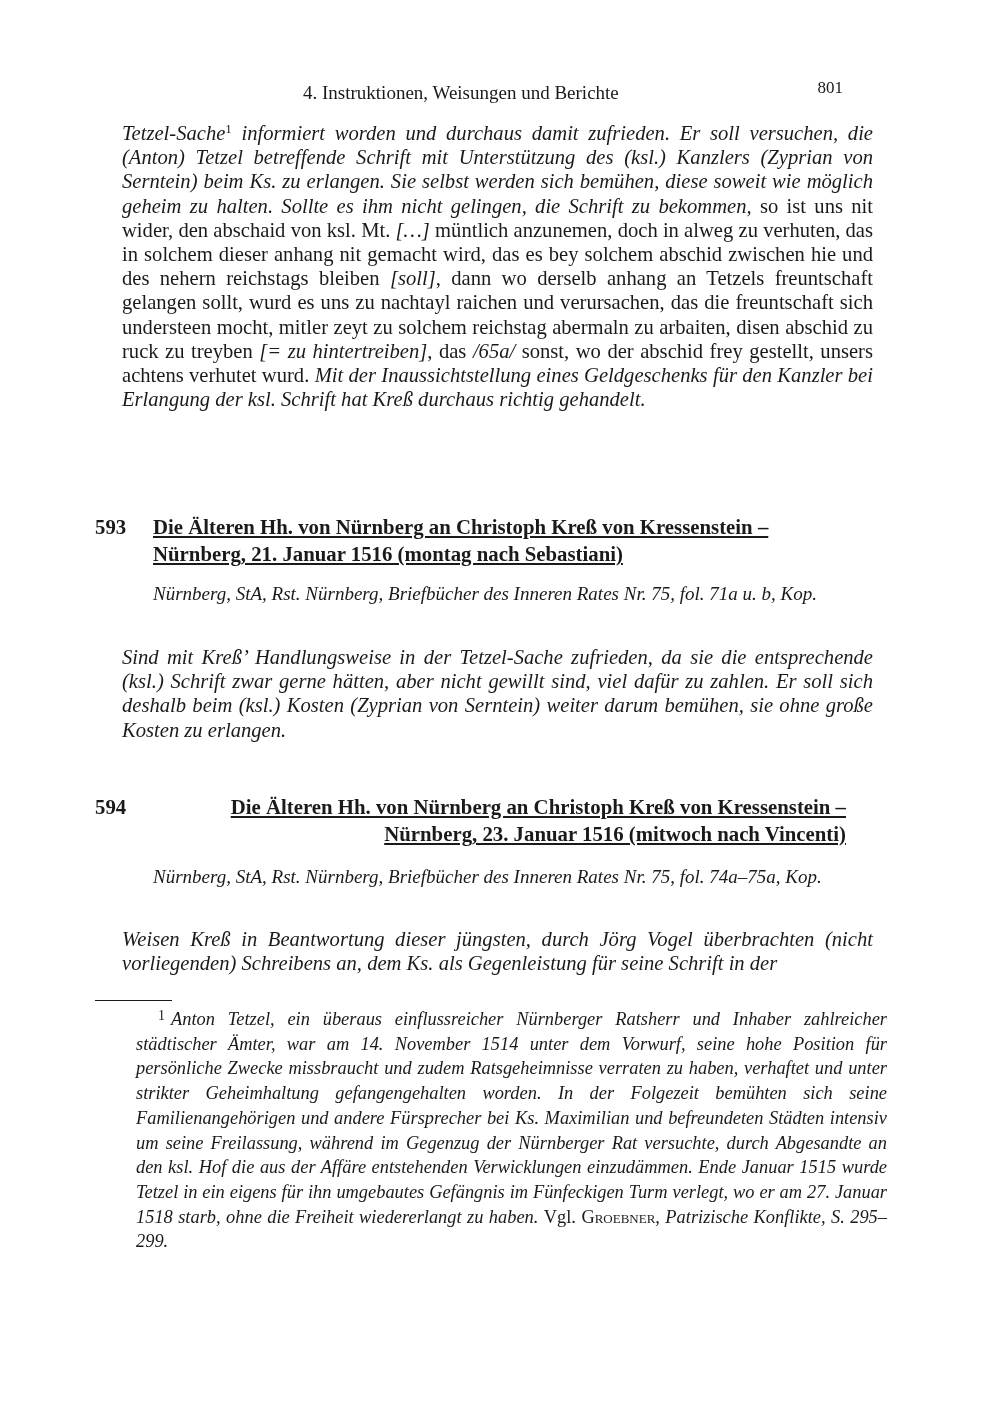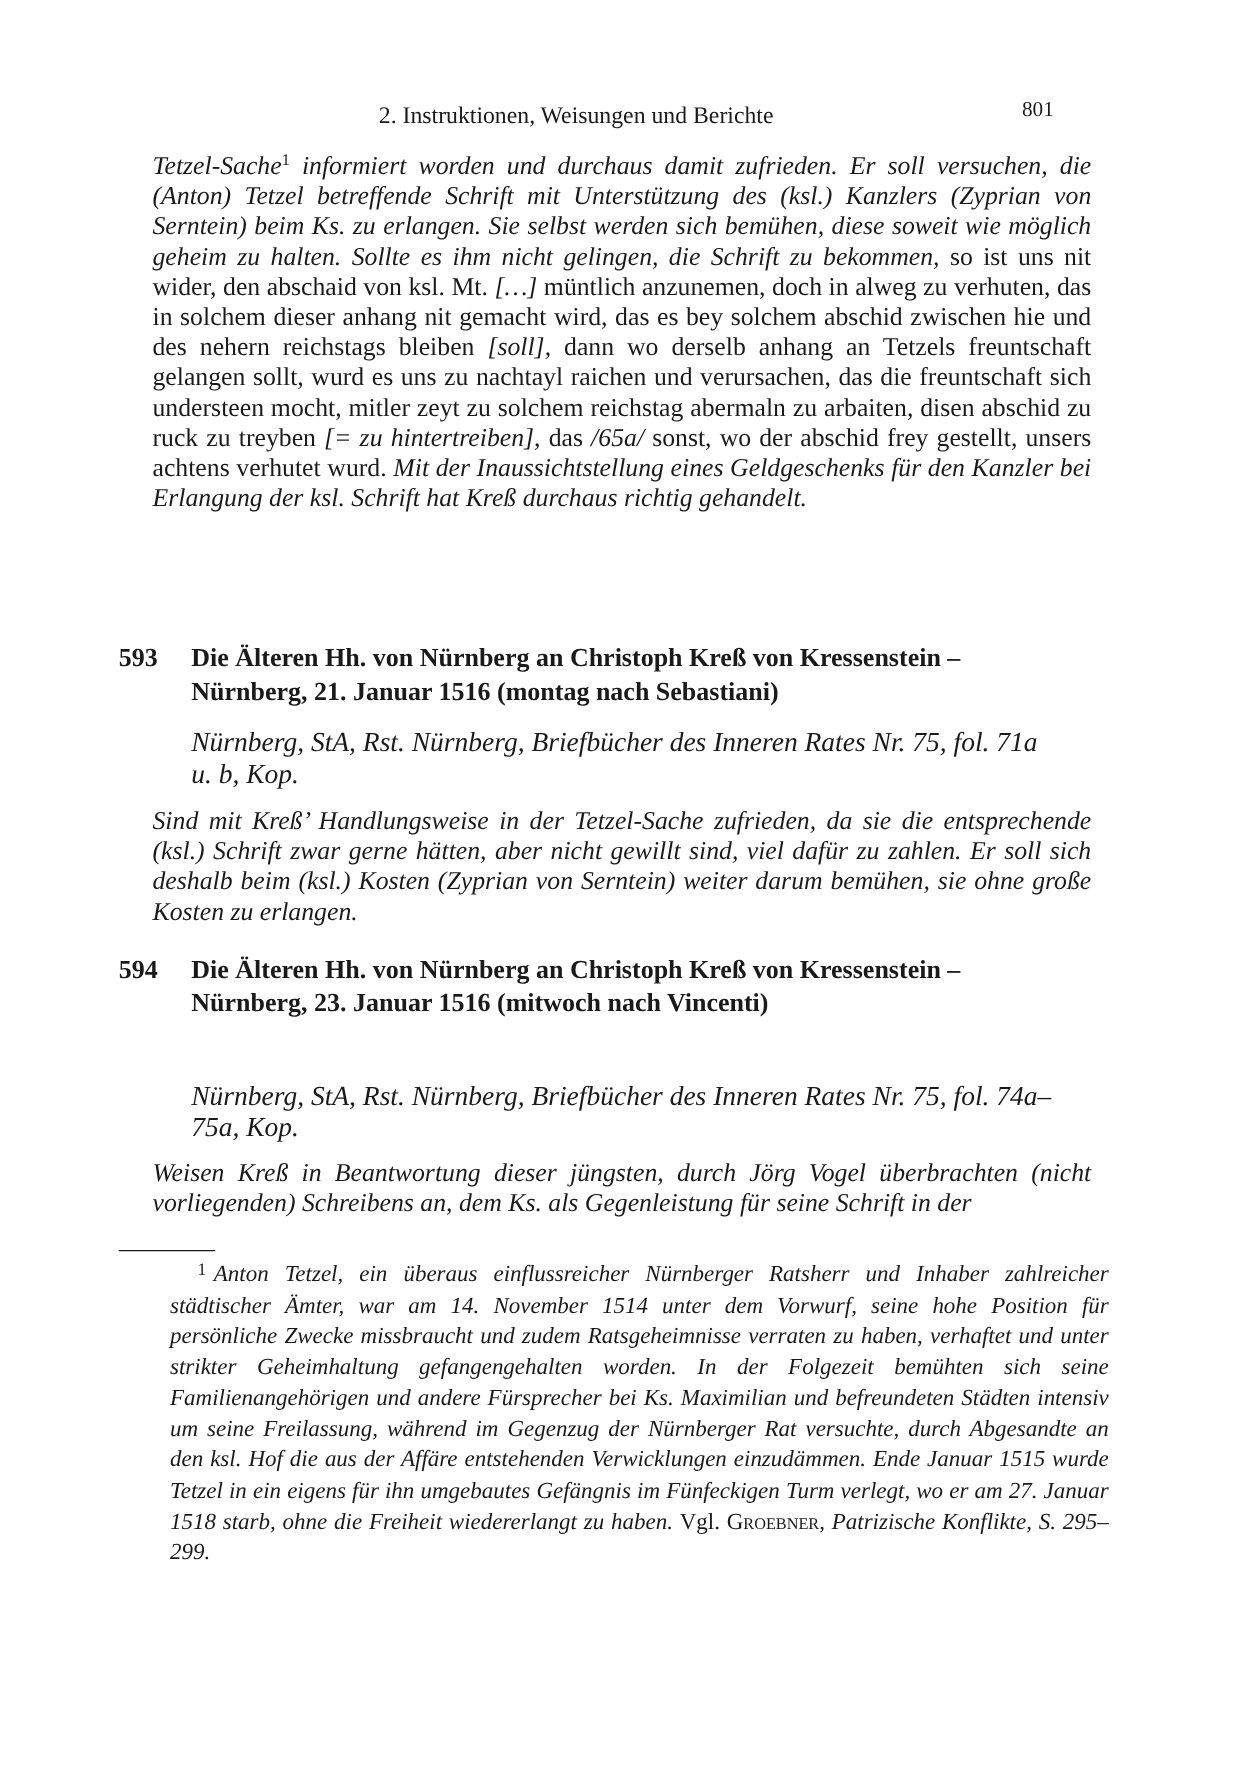--- a/index.html
+++ b/index.html
@@ -6,51 +6,51 @@
   body { width: 1004px; height: 1418px; position: relative; overflow: hidden;
          font-family: "Liberation Serif", "DejaVu Serif", serif; color: #1a1a1a; }
   .page { position: absolute; left: 95px; top: 0; width: 751px; }
   .running-head { position: absolute; top: 80px; left: 0; width: 751px; height: 26px; font-size: 19px; }
   .running-head .title { position: absolute; left: 208px; top: 2px; }
   .running-head .pageno { position: absolute; right: 3px; top: -2px; font-size: 17px; }
   .text { font-size: 20.6px; line-height: 24.2px; text-align: justify; margin-left: 27px; }
   .it { font-style: italic; }
   sup.fn { font-size: 13px; vertical-align: 7px; line-height: 0; font-style: normal; }
   .p1 { position: absolute; top: 121px; left: 0; width: 751px; }
-  .doc-head { position: absolute; left: 0; width: 751px; font-weight: bold; font-size: 20.8px; line-height: 27px; }
+  .doc-head { position: absolute; left: 0; width: 751px; font-weight: bold; font-size: 20.8px; line-height: 27px; text-decoration: underline; }
   .doc-head .num { position: absolute; left: 0; top: 0; }
   .doc-head .title { margin-left: 58px; display: block; }
-  .source { position: absolute; left: 58px; width: 693px; font-style: italic; font-size: 22px; line-height: 25px; }
+  .source { position: absolute; left: 58px; width: 693px; font-style: italic; font-size: 19px; line-height: 25px; }
   .regest { position: absolute; left: 0; width: 751px; }
   .fn-rule { position: absolute; left: 0; top: 1000px; width: 77px; border-top: 1px solid #1a1a1a; }
   .footnote { position: absolute; top: 1007px; left: 0; width: 751px; font-size: 18.4px; line-height: 24.7px; font-style: italic; text-align: justify; text-indent: 22px; margin-left: 41px; }
   .footnote .mark { font-style: normal; font-size: 14px; vertical-align: 5px; margin-right: 6px; line-height: 0; }
   .sc { font-style: normal; font-variant: small-caps; }
   .up { font-style: normal; }
 </style>
 </head>
 <body>
 
 <div class="page">
 
   <div class="running-head">
-    <span class="title">2. Instruktionen, Weisungen und Berichte</span>
+    <span class="title">4. Instruktionen, Weisungen und Berichte</span>
     <span class="pageno">801</span>
   </div>
 
   <div class="text p1"><span class="it">Tetzel-Sache</span><sup class="fn">1</sup><span class="it"> informiert worden und durchaus damit zufrieden. Er soll versuchen, die (Anton) Tetzel betreffende Schrift mit Unterstützung des (ksl.) Kanzlers (Zyprian von Serntein) beim Ks. zu erlangen. Sie selbst werden sich bemühen, diese soweit wie möglich geheim zu halten. Sollte es ihm nicht gelingen, die Schrift zu bekommen,</span><span> so ist uns nit wider, den abschaid von ksl. Mt. </span><span class="it">[…]</span><span> müntlich anzunemen, doch in alweg zu verhuten, das in solchem dieser anhang nit gemacht wird, das es bey solchem abschid zwischen hie und des nehern reichstags bleiben </span><span class="it">[soll]</span><span>, dann wo derselb anhang an Tetzels freuntschaft gelangen sollt, wurd es uns zu nachtayl raichen und verursachen, das die freuntschaft sich understeen mocht, mitler zeyt zu solchem reichstag abermaln zu arbaiten, disen abschid zu ruck zu treyben </span><span class="it">[= zu hintertreiben]</span><span>, das </span><span class="it">/65a/</span><span> sonst, wo der abschid frey gestellt, unsers achtens verhutet wurd. </span><span class="it">Mit der Inaussichtstellung eines Geldgeschenks für den Kanzler bei Erlangung der ksl. Schrift hat Kreß durchaus richtig gehandelt.</span></div>
 
   <div class="doc-head" style="top:513px;">
     <span class="num">593</span>
     <span class="title">Die Älteren Hh. von Nürnberg an Christoph Kreß von Kressenstein – Nürnberg, 21. Januar 1516 (montag nach Sebastiani)</span>
   </div>
   <div class="source" style="top:581px;">Nürnberg, StA, Rst. Nürnberg, Briefbücher des Inneren Rates Nr. 75, fol. 71a u. b, Kop.</div>
   <div class="text it regest" style="top:645px;">Sind mit Kreß’ Handlungsweise in der Tetzel-Sache zufrieden, da sie die entsprechende (ksl.) Schrift zwar gerne hätten, aber nicht gewillt sind, viel dafür zu zahlen. Er soll sich deshalb beim (ksl.) Kosten (Zyprian von Serntein) weiter darum bemühen, sie ohne große Kosten zu erlangen.</div>
 
-  <div class="doc-head" style="top:762px;">
+  <div class="doc-head" style="top:793px;text-align:right;">
     <span class="num">594</span>
     <span class="title">Die Älteren Hh. von Nürnberg an Christoph Kreß von Kressenstein – Nürnberg, 23. Januar 1516 (mitwoch nach Vincenti)</span>
   </div>
   <div class="source" style="top:864px;">Nürnberg, StA, Rst. Nürnberg, Briefbücher des Inneren Rates Nr. 75, fol. 74a–75a, Kop.</div>
   <div class="text it regest" style="top:927px;">Weisen Kreß in Beantwortung dieser jüngsten, durch Jörg Vogel überbrachten (nicht vorliegenden) Schreibens an, dem Ks. als Gegenleistung für seine Schrift in der</div>
 
   <div class="fn-rule"></div>
   <div class="footnote"><span class="mark">1</span><span>Anton Tetzel, ein überaus einflussreicher Nürnberger Ratsherr und Inhaber zahlreicher städtischer Ämter, war am 14. November 1514 unter dem Vorwurf, seine hohe Position für persönliche Zwecke missbraucht und zudem Ratsgeheimnisse verraten zu haben, verhaftet und unter strikter Geheimhaltung gefangengehalten worden. In der Folgezeit bemühten sich seine Familienangehörigen und andere Fürsprecher bei Ks. Maximilian und befreundeten Städten intensiv um seine Freilassung, während im Gegenzug der Nürnberger Rat versuchte, durch Abgesandte an den ksl. Hof die aus der Affäre entstehenden Verwicklungen einzudämmen. Ende Januar 1515 wurde Tetzel in ein eigens für ihn umgebautes Gefängnis im Fünfeckigen Turm verlegt, wo er am 27. Januar 1518 starb, ohne die Freiheit wiedererlangt zu haben. </span><span class="up">Vgl.</span> <span class="sc">Groebner</span><span>, Patrizische Konflikte, S. 295–299.</span></div>
 
 </div>

